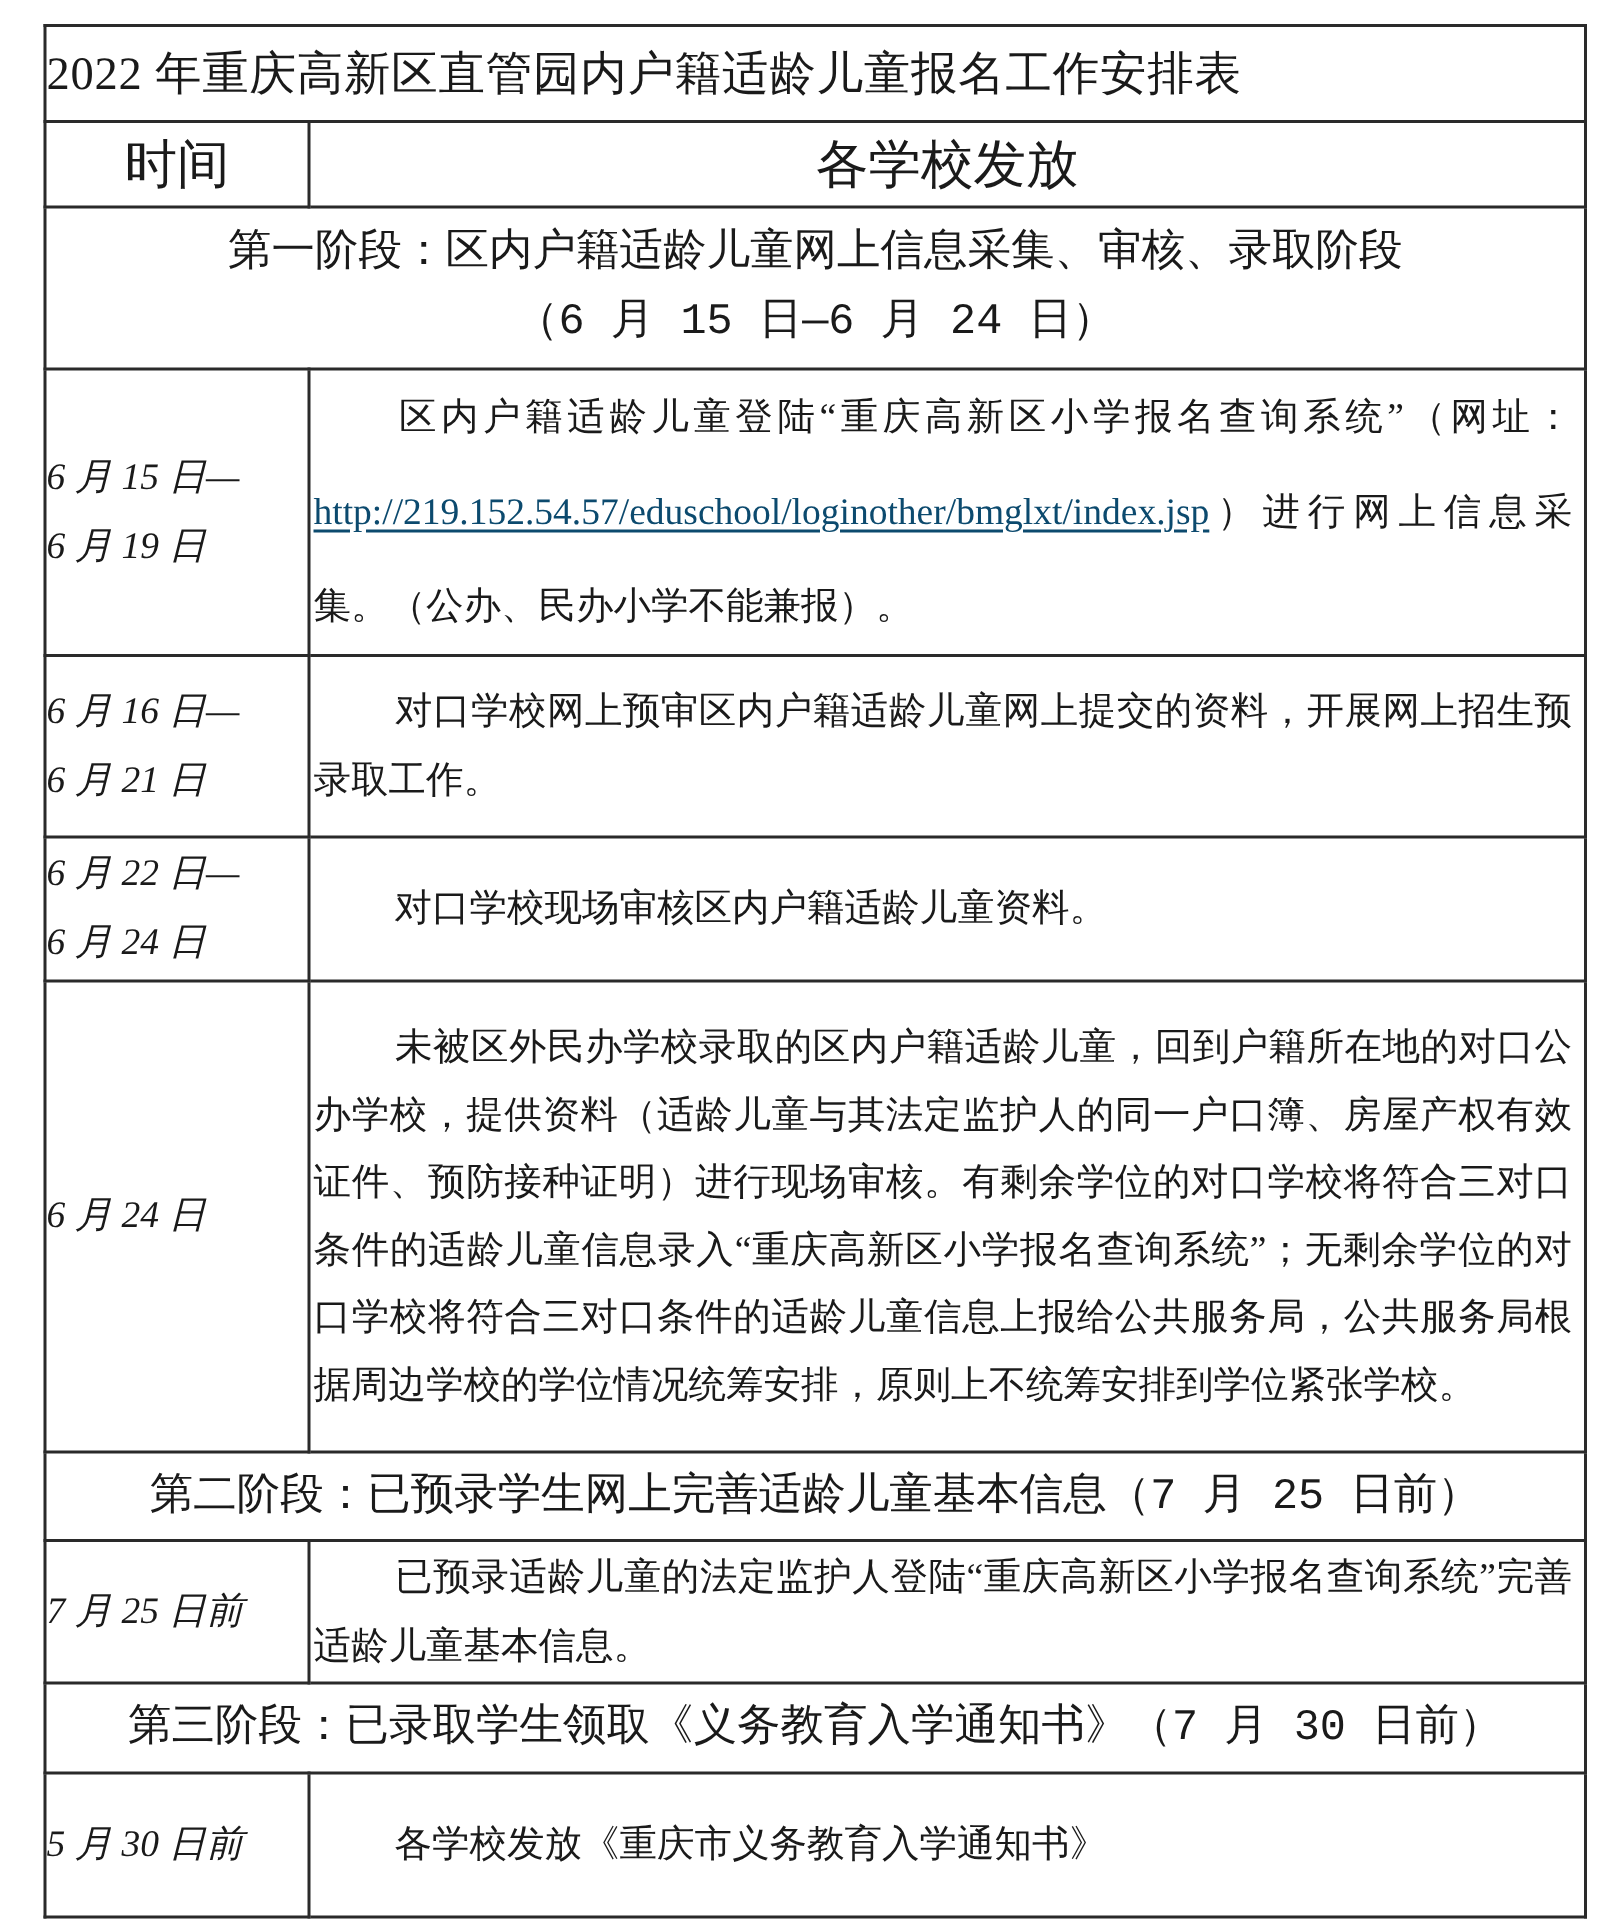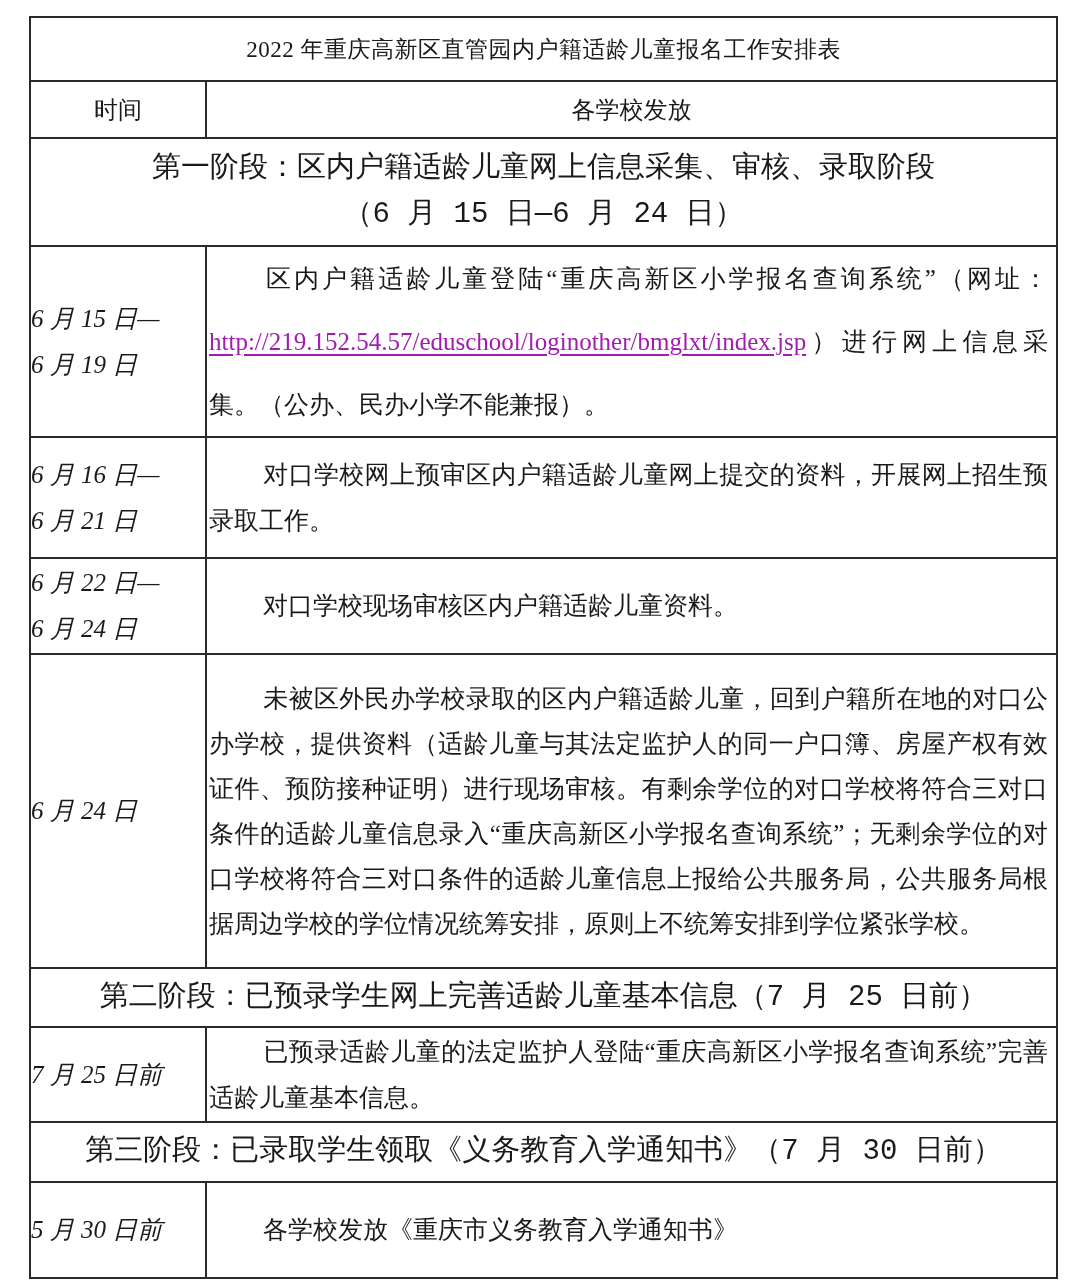--- a/index.html
+++ b/index.html
@@ -26,28 +26,27 @@
   .doc-table td {
     border: 2px solid #2a2a2a;
     padding: 0;
     vertical-align: middle;
   }
   .col-time { width: 176px; }
   .col-content { width: 851px; }
 
   .title-cell {
     height: 62px;
-    text-align: center;
-    font-size: 23px;
+    font-size: 31px;
     letter-spacing: 0.5px;
   }
   .head-time, .head-content {
     height: 55px;
     text-align: center;
-    font-size: 24px;
+    font-size: 35px;
   }
   .stage-cell {
     text-align: center;
     font-size: 29px;
     line-height: 46px;
     font-family: Liberation Mono, monospace;
   }
   .stage1 { height: 106px; }
   .stage2 { height: 57px; margin-top: 32px; }
   .stage3 { height: 58px; }
@@ -69,21 +68,21 @@
   .row-a { height: 190px; }
   .row-a .content-cell { line-height: 63px; }
   .row-b { height: 121px; }
   .row-c { height: 96px; }
   .row-d { height: 314px; }
   .row-d .content-cell { line-height: 45px; margin-top: 23px; }
   .row-e { height: 95px; }
   .row-f { height: 96px; }
 
   .url-link {
-    color: #a21caf;
+    color: #0c4a6e;
     text-decoration: underline;
     text-underline-offset: 4px;
   }
   .stage-line { display: block; }
 </style>
 </head>
 <body>
 
 <table class="doc-table">
   <colgroup>

